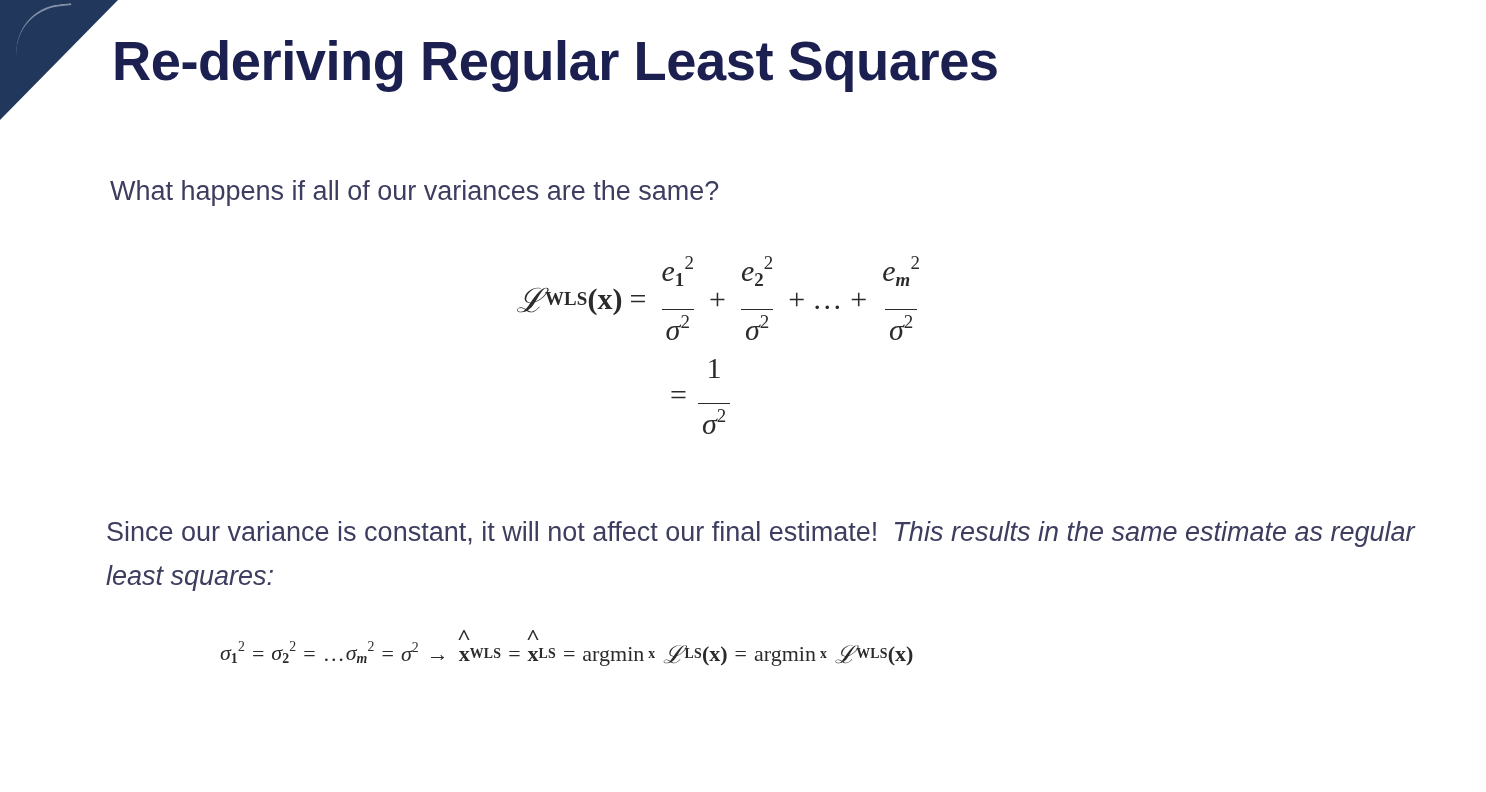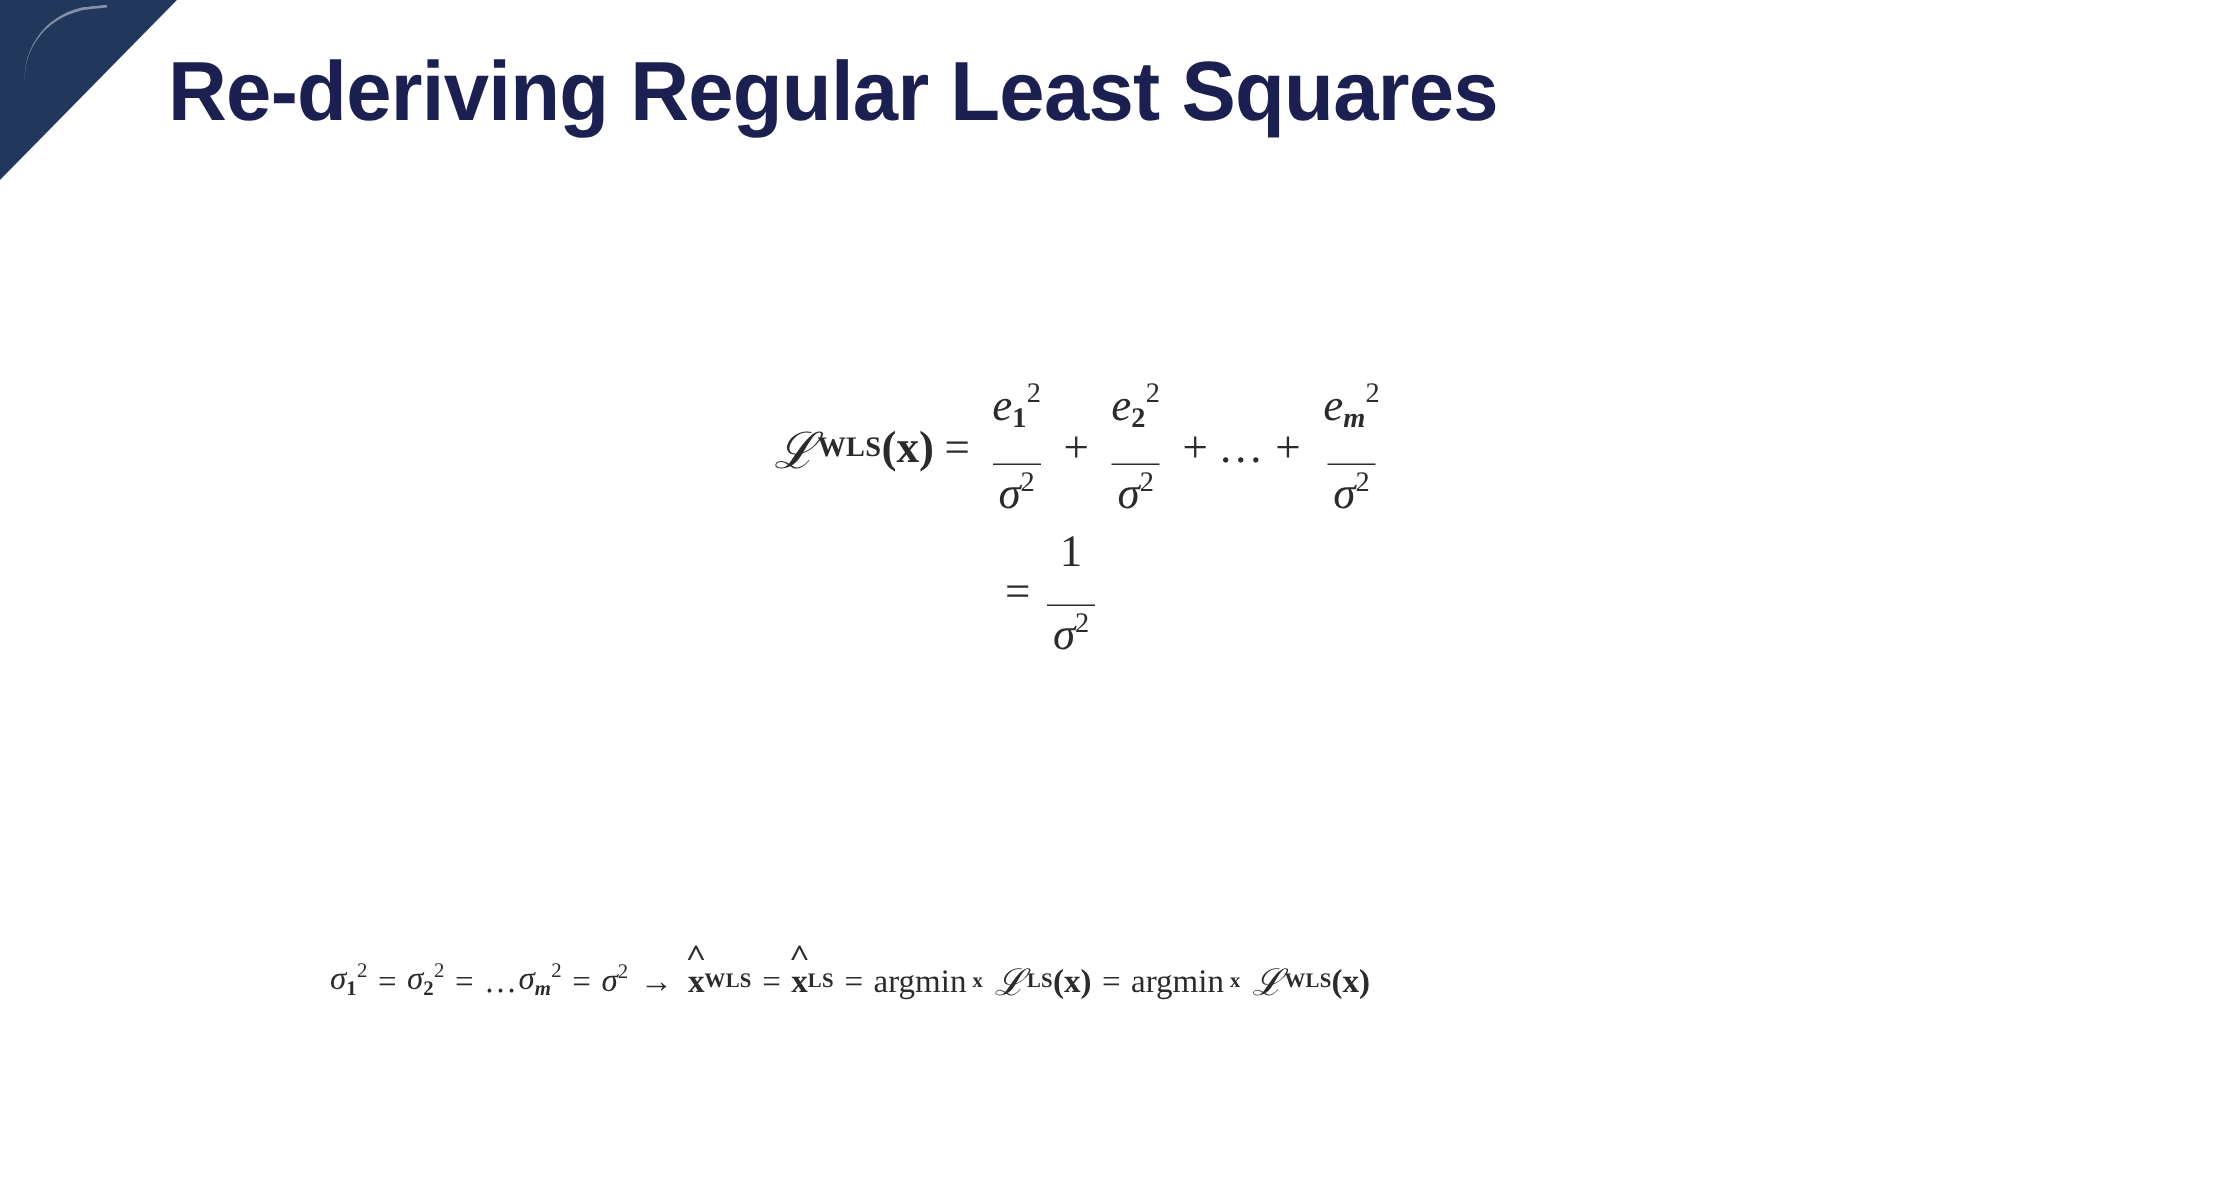--- a/index.html
+++ b/index.html
@@ -170,20 +170,21 @@
 
 <div class="slide">
 
   <svg class="corner-wedge" viewBox="0 0 130 120" preserveAspectRatio="none">
     <polygon points="0,0 118,0 0,120" fill="#22375c"></polygon>
   </svg>
   <div class="corner-arc"></div>
 
   <div class="title">Re-deriving Regular Least Squares</div>
 
+  <div class="question">What happens if all of our variances are the same?</div>
 
   <div class="math eq1">
     <span class="row">
       <span class="scriptL">ℒ</span>
         <span class="sub">WLS</span>
         <span class="bold">(<span class="bold">x</span>)</span>
       <span class="op">=</span>
 
       <span class="frac">
         <span class="num"><span class="ital">e</span><span class="sub">1</span><span class="sup">2</span></span>
@@ -210,20 +211,23 @@
   <div class="math eq2">
     <span class="row">
       <span class="op">=</span>
       <span class="frac">
         <span class="num">1</span>
         <span class="den"><span class="ital">σ</span><span class="sup">2</span></span>
       </span>
     </span>
   </div>
 
+  <div class="paragraph">
+    <span>Since our variance is constant, it will not affect our final estimate!</span><span class="gap"></span><span class="em">This results in the same estimate as regular least squares:</span>
+  </div>
 
   <div class="math eq3">
     <span class="row">
       <span><span class="ital">σ</span><span class="sub">1</span><span class="sup">2</span></span>
       <span class="op">=</span>
       <span><span class="ital">σ</span><span class="sub">2</span><span class="sup">2</span></span>
       <span class="op">=</span>
       <span class="dots">…</span>
         <span><span class="ital">σ</span><span class="sub"><span class="ital">m</span></span><span class="sup">2</span></span>
       <span class="op">=</span>

